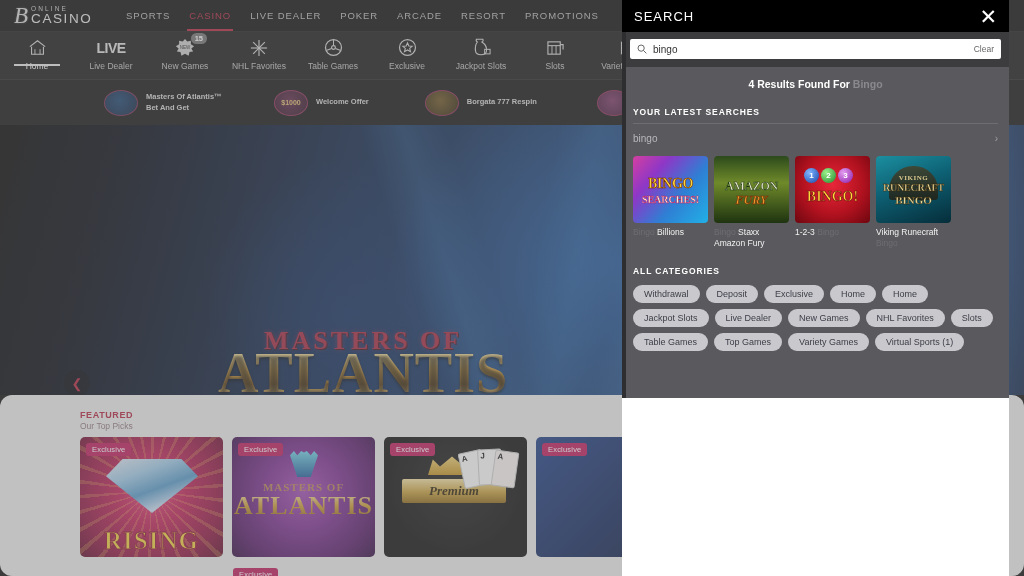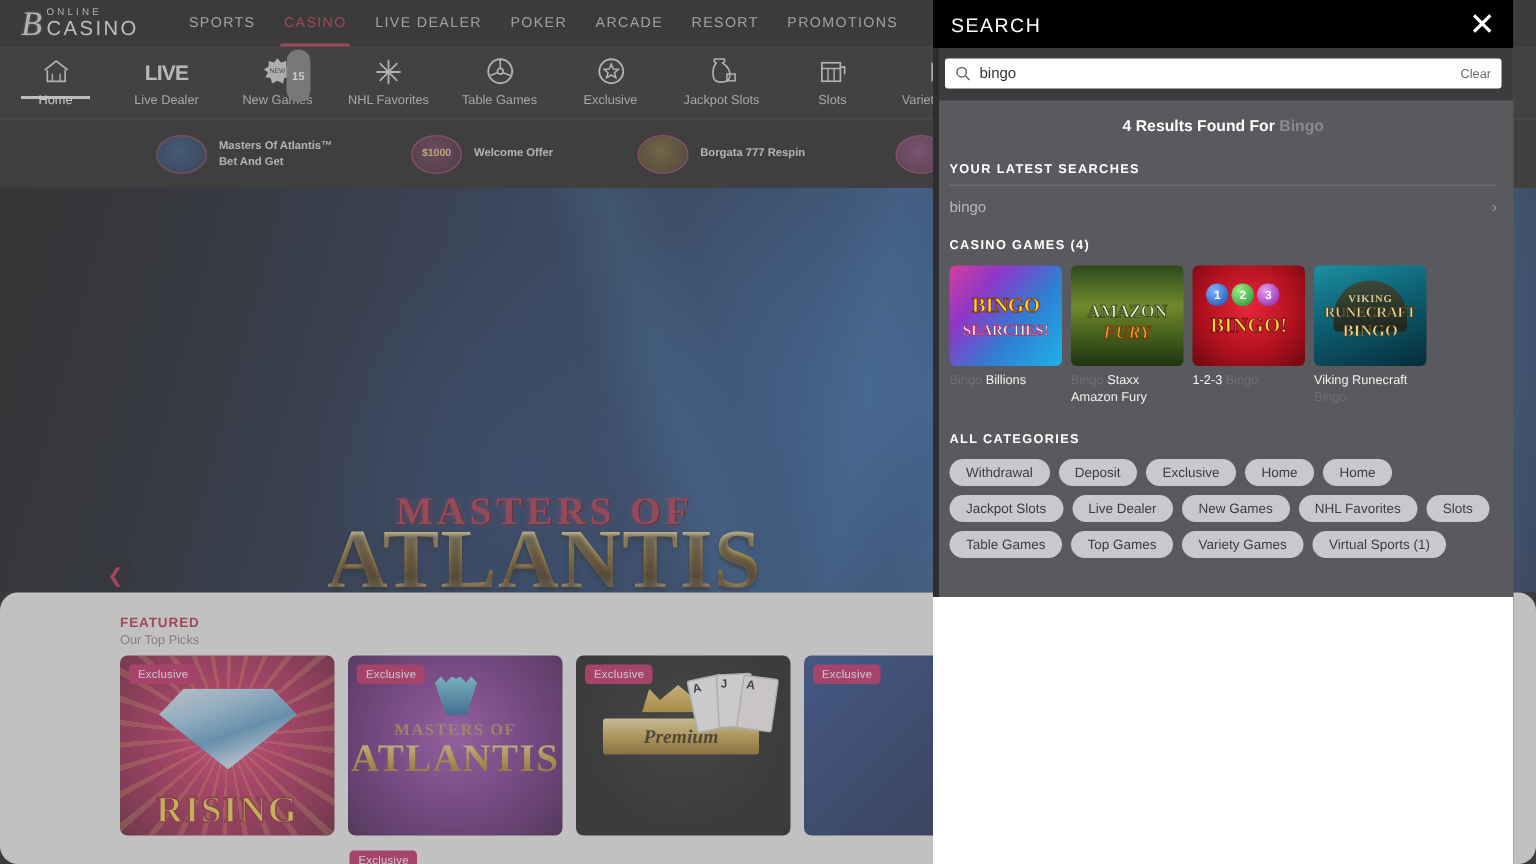--- a/index.html
+++ b/index.html
@@ -54,21 +54,21 @@
   .cat .ic { height: 21px; display: flex; align-items: center; justify-content: center;
               color: #d5d5d5; position: relative; }
   .cat .lbl { font-size: 8.5px; color: #c2c2c2; margin-top: 3px; white-space: nowrap; }
   .cat.active .lbl { color: #fff; }
   .cat.active:after {
     content: ""; position: absolute; bottom: 5px; left: 14px; right: 14px;
     height: 2px; background: #e8e8e8;
   }
   .badge {
     position: absolute; top: -4px; right: -12px; background: #737373; color: #fff;
-    font-size: 7.5px; border-radius: 8px; padding: 13px 4px; line-height: 1.2;
+    font-size: 7.5px; border-radius: 8px; padding: 1px 4px; line-height: 1.2;
     font-weight: bold;
     margin-left: 40px;
   }
 
   
   .promos {
     position: absolute; top: 80px; left: 0; width: 1024px; height: 45px;
     background: #111; display: flex; align-items: center; overflow: hidden;
   }
   .promo { display: flex; align-items: center; margin-left: 22px; }
@@ -511,21 +511,20 @@
       <span class="q">Bingo</span>
     </div>
 
     <div class="sec-title">YOUR LATEST SEARCHES</div>
     <div class="hr"></div>
     <div class="latest-row">
       <span class="t">bingo</span>
       <span class="ch">›</span>
     </div>
 
-    <div class="sec-title">CASINO GAMES (4)</div>
 
     <div class="games">
 
       <div class="game">
         <div class="game-thumb g1">
           <div class="g-txt t1">BINGO</div>
           <div class="g-txt t2">SEARCHES!</div>
         </div>
         <div class="game-name">
           <span class="hl">Bingo </span><span>Billions</span>

